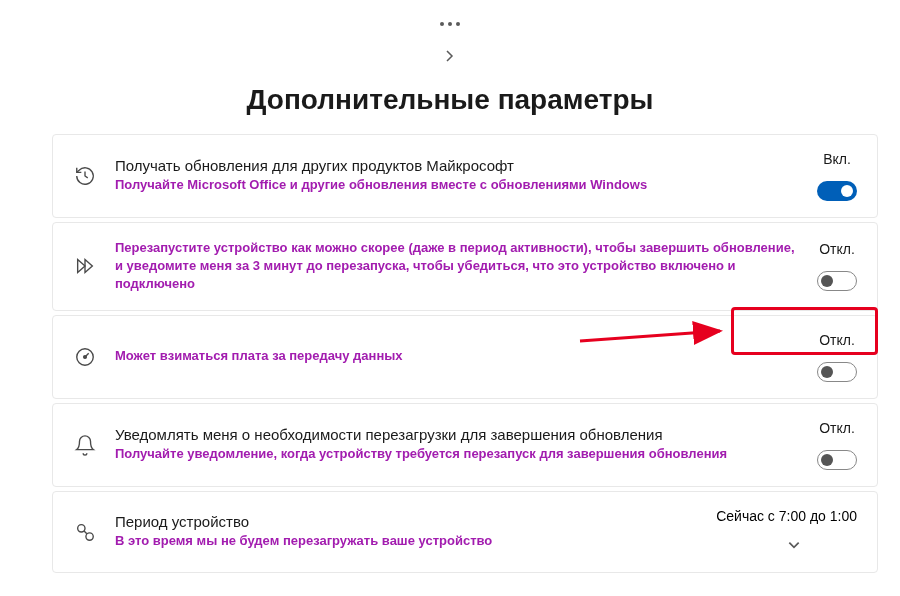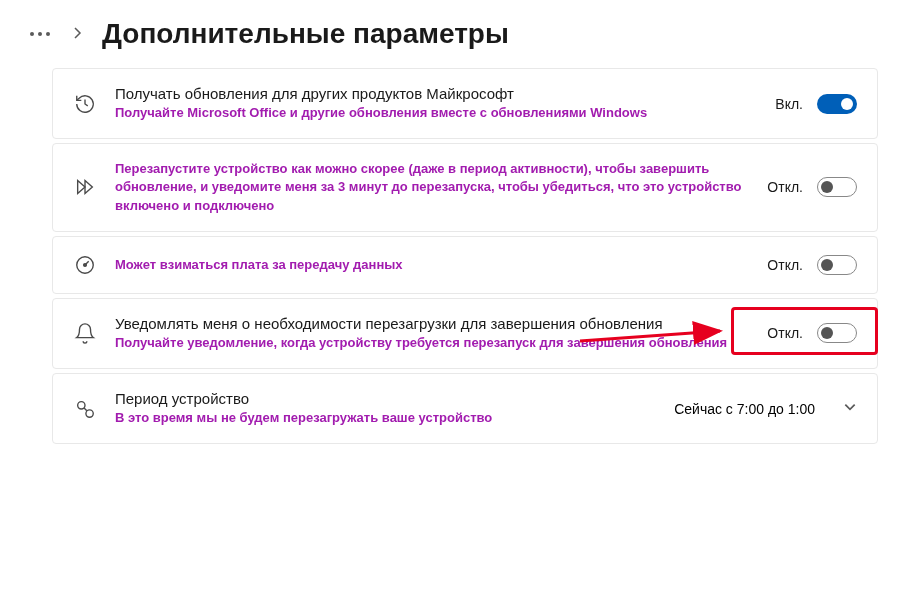--- a/index.html
+++ b/index.html
@@ -9,20 +9,21 @@
       color: #1a1a1a;
       width: 900px;
       height: 596px;
       overflow: hidden;
     }
     .header {
       display: flex;
       align-items: center;
       padding: 18px 26px 18px 26px;
       gap: 18px;
+      flex-direction: column;
     }
     .more-btn {
       display: flex;
       align-items: center;
       gap: 4px;
       cursor: pointer;
       padding: 4px;
     }
     .more-btn span {
       width: 4px;
@@ -79,20 +80,21 @@
       font-size: 13px;
       color: #a21caf;
       line-height: 1.4;
       font-weight: bold;
     }
     .setting-control {
       display: flex;
       align-items: center;
       gap: 14px;
       flex-shrink: 0;
+      flex-direction: column;
     }
     .toggle-label {
       font-size: 14px;
       color: #1a1a1a;
     }
     .toggle {
       width: 40px;
       height: 20px;
       border-radius: 10px;
       position: relative;

